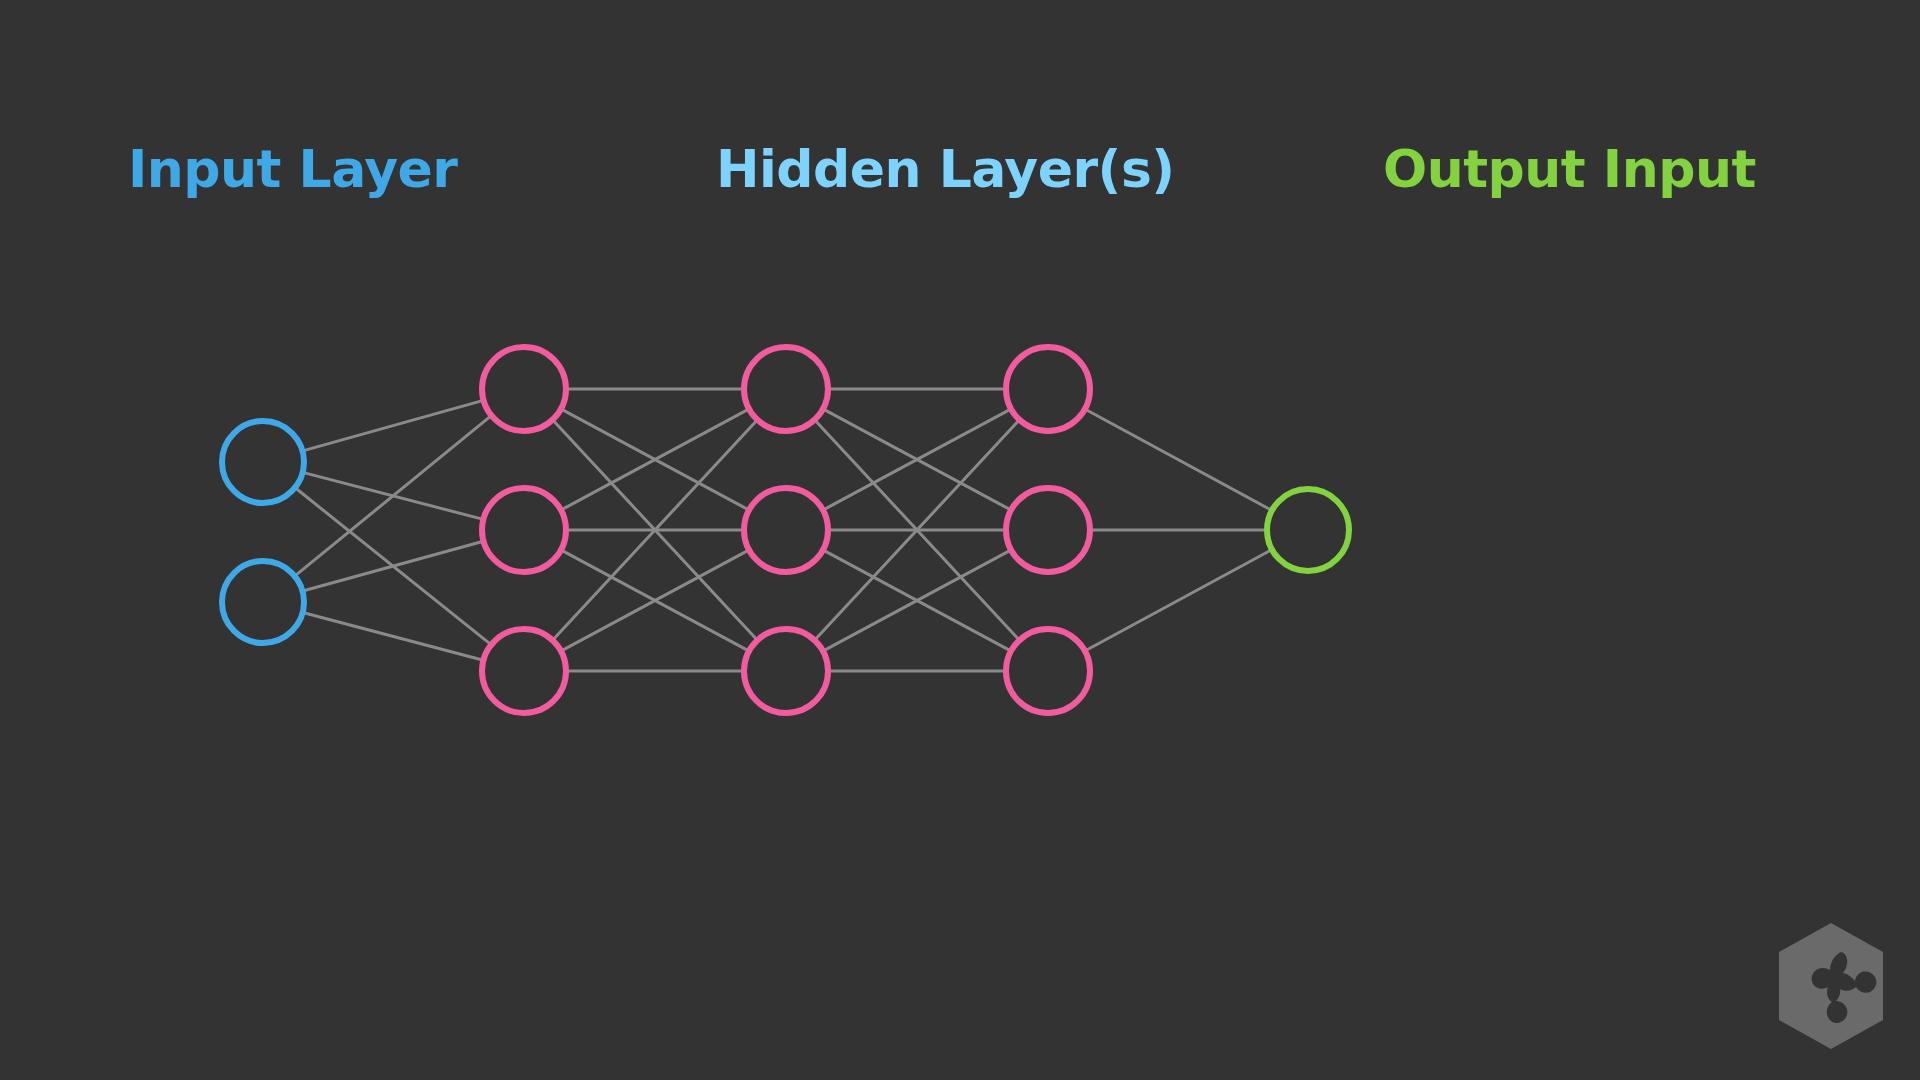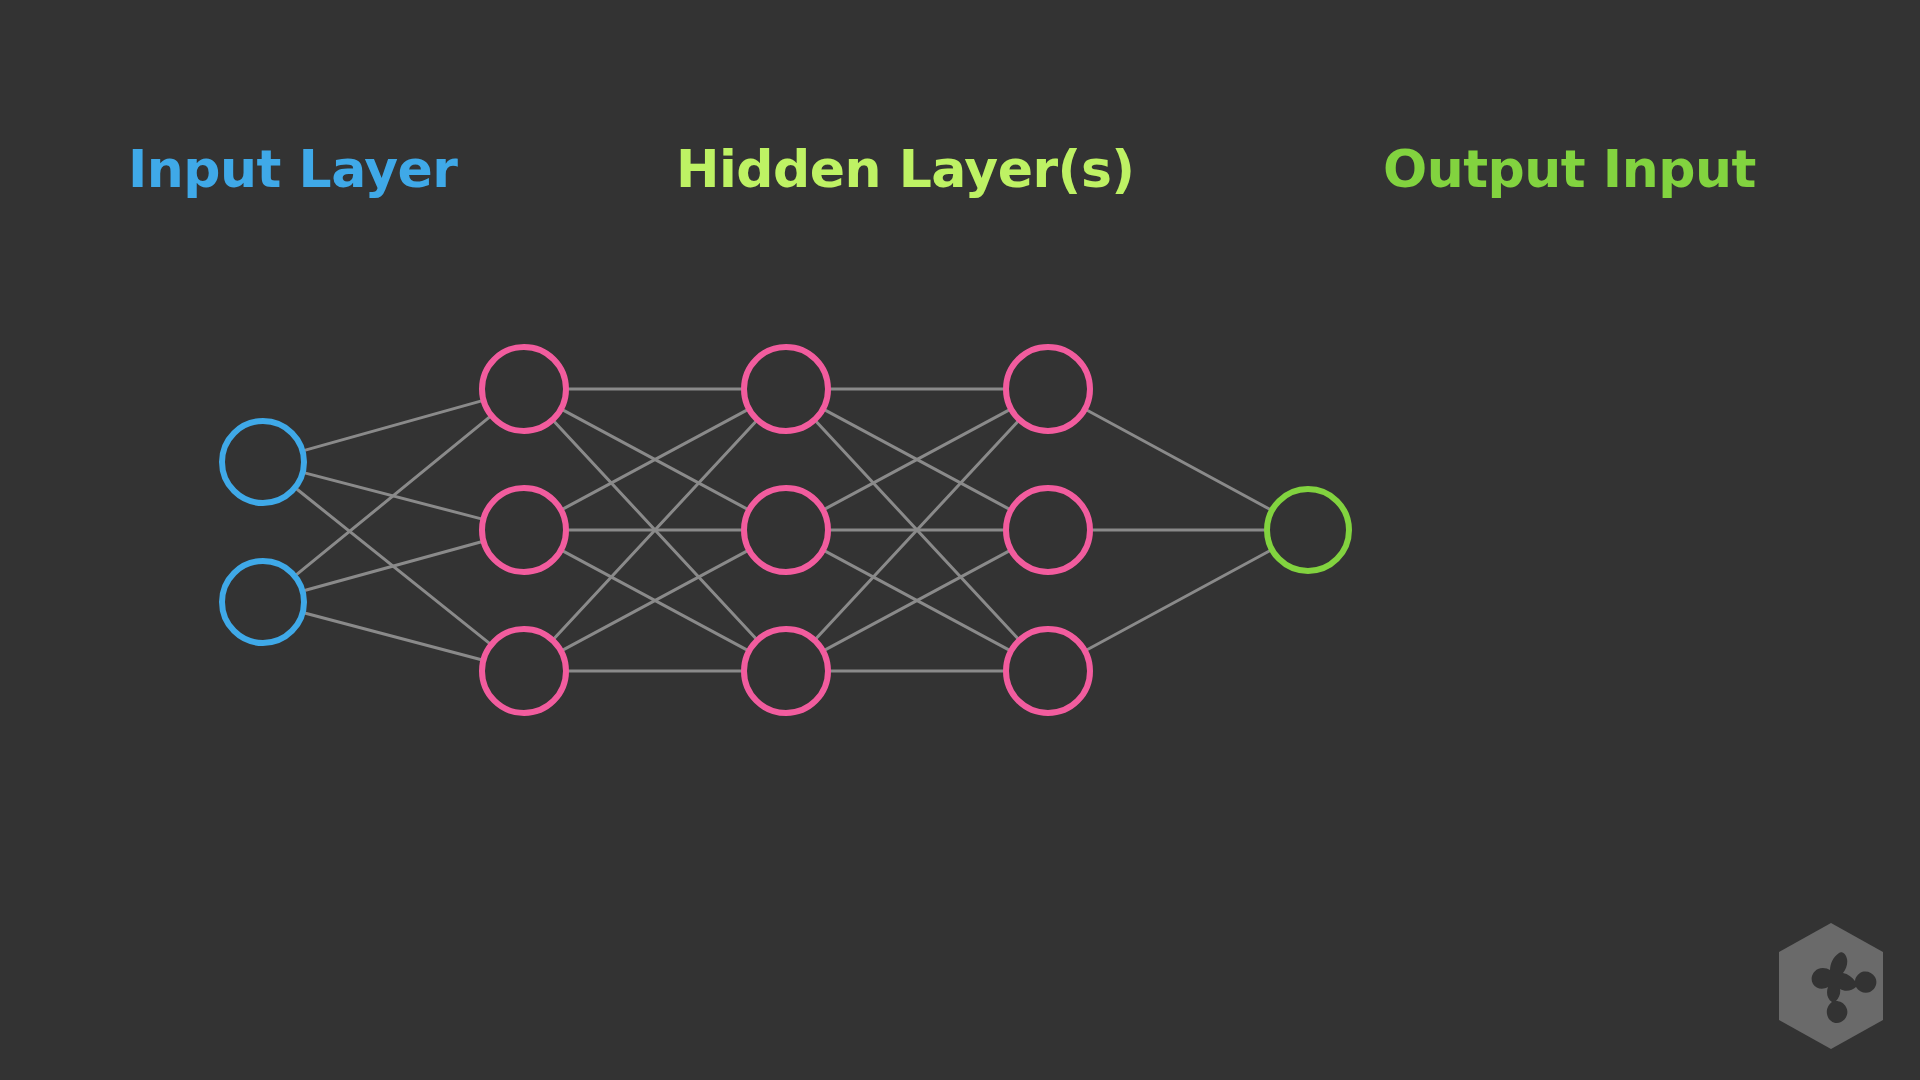--- a/index.html
+++ b/index.html
@@ -32,21 +32,21 @@
     position: absolute;
     font-family: "DejaVu Sans", "Liberation Sans", sans-serif;
     font-weight: 700;
     font-size: 52px;
     line-height: 1;
     letter-spacing: -0.5px;
     white-space: nowrap;
     user-select: none;
   }
   #label-input  { left: 128px;  top: 143px; color: #3FA9E8; }
-  #label-hidden { left: 676px;  top: 143px; color: #bef264; text-align: center; }
+  #label-hidden { left: 716px;  top: 143px; color: #7dd3fc; text-align: center; }
   #label-output { left: 1383px; top: 143px; color: #82D33F; }
 
   #watermark {
     position: absolute;
     left: 1772px;
     top: 920px;
     width: 118px;
     height: 132px;
     opacity: 1;
   }

